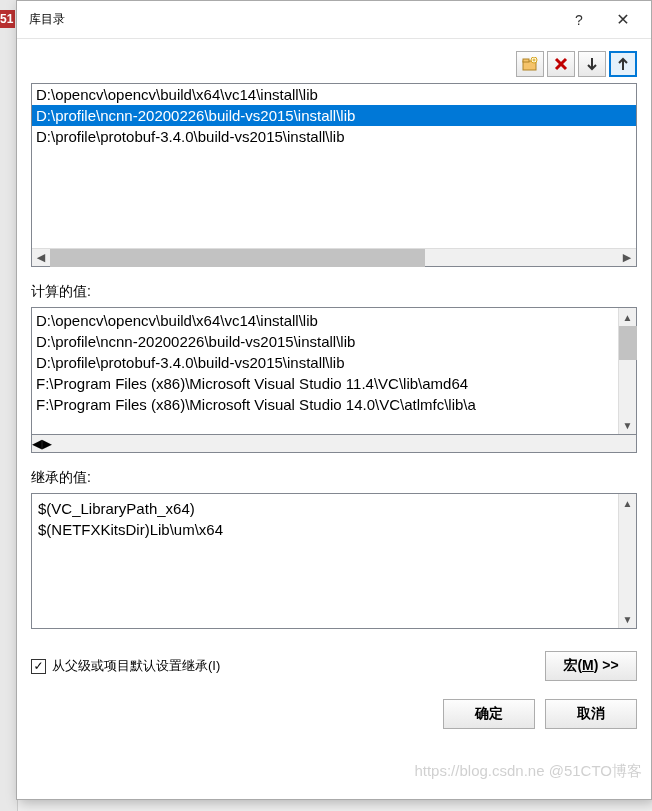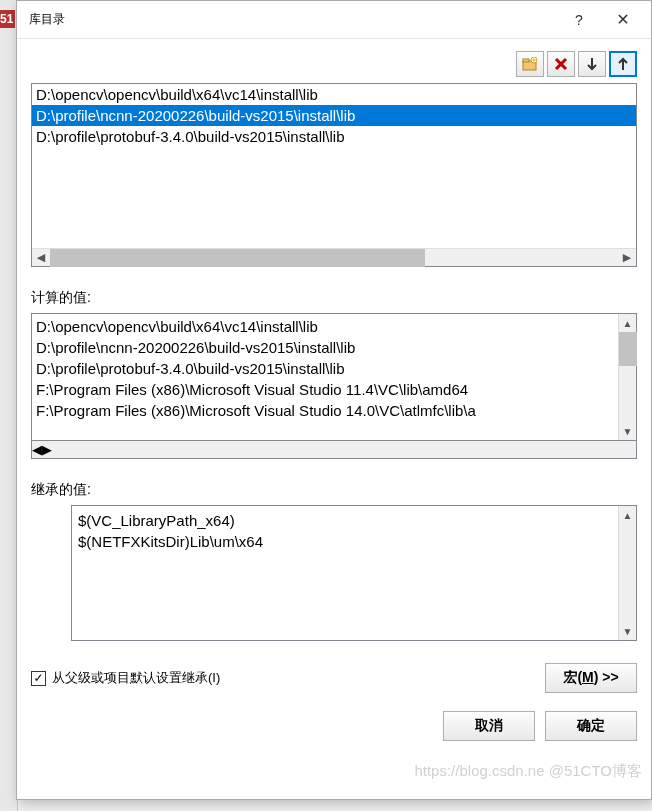--- a/index.html
+++ b/index.html
@@ -109,21 +109,21 @@
       display: flex; align-items: center; justify-content: center;
       font-size: 11px; color: #555;
     }
     .hscroll .track {
       flex: 1; position: relative; height: 18px;
     }
     .hscroll .thumb {
       position: absolute; height: 18px; background: #c2c2c2;
     }
     .section-label {
-      margin: 22px 0 6px 0;
+      margin: 16px 0 6px 0;
       font-size: 14px;
     }
     .calcbox {
       border: 1px solid #828790;
       background: #fff;
       height: 128px;
       display: flex;
     }
     .calc-content {
       flex: 1;
@@ -150,21 +150,20 @@
     .hscroll2 {
       height: 18px; background: #f0f0f0;
       border: 1px solid #828790; border-top: none;
       display: flex; align-items: center;
     }
     .inheritbox {
       border: 1px solid #828790;
       background: #fff;
       height: 136px;
       display: flex;
-      margin-left: 40px;
     }
     .inherit-content {
       flex: 1;
       font-size: 15px;
       line-height: 21px;
       padding: 4px 6px;
     }
     .footer-row1 {
       display: flex;
       align-items: center;
@@ -320,19 +319,19 @@
       <label class="checkbox-wrap">
         <span class="cb">✓</span>
         <span>从父级或项目默认设置继承(I)</span>
       </label>
       <button class="btn">
         <span>宏(<span class="underline">M</span>) &gt;&gt;</span>
       </button>
     </div>
 
     <div class="footer-row2">
+      <button class="btn">确定</button>
       <button class="btn">取消</button>
-      <button class="btn">确定</button>
     </div>
   </div>
 </div>
 
 <div class="watermark">https://blog.csdn.ne @51CTO博客</div>
 
 </body></html>

